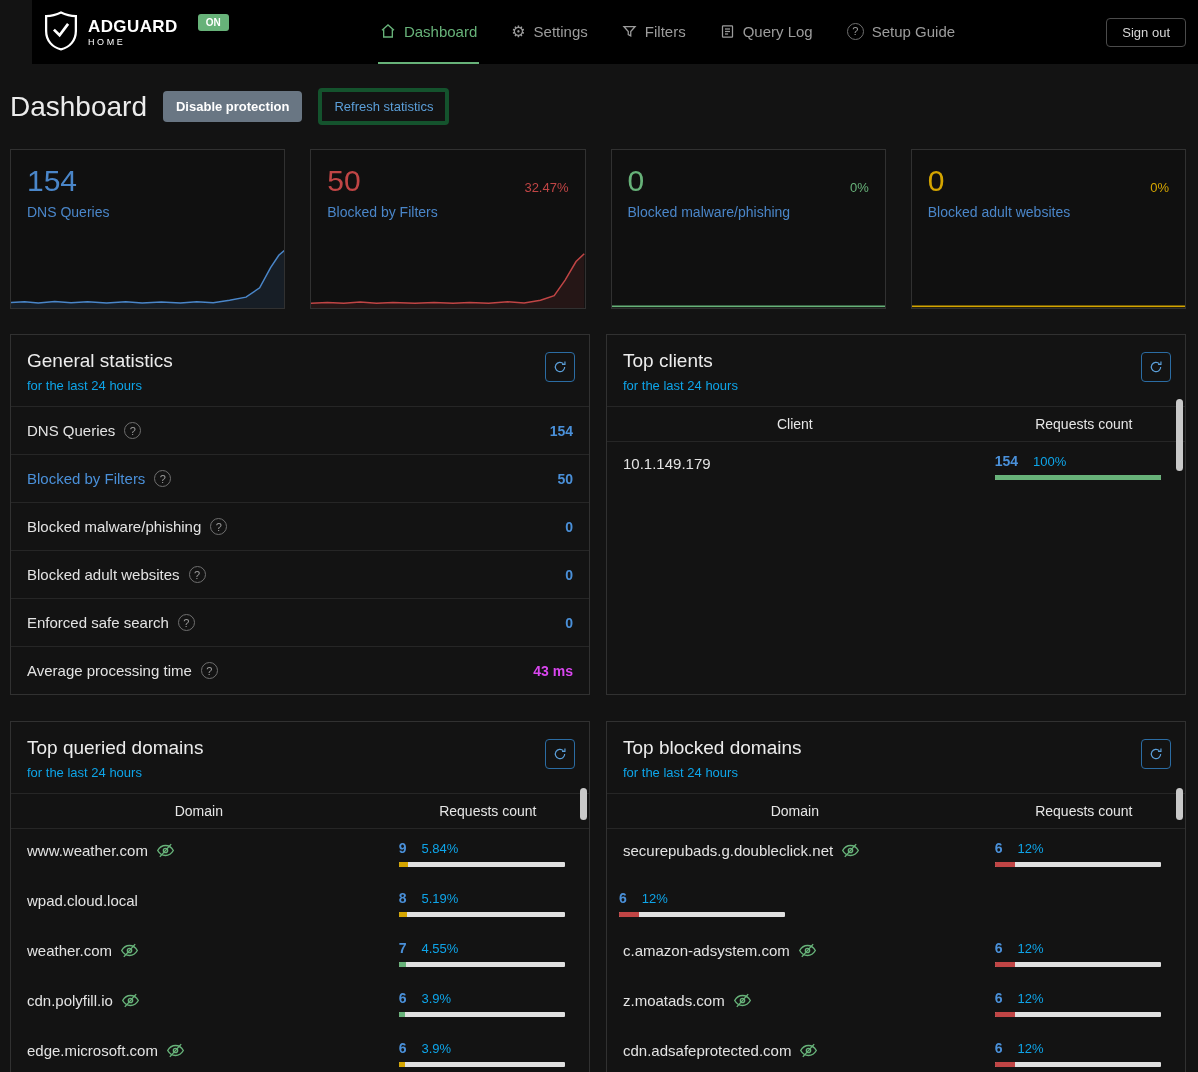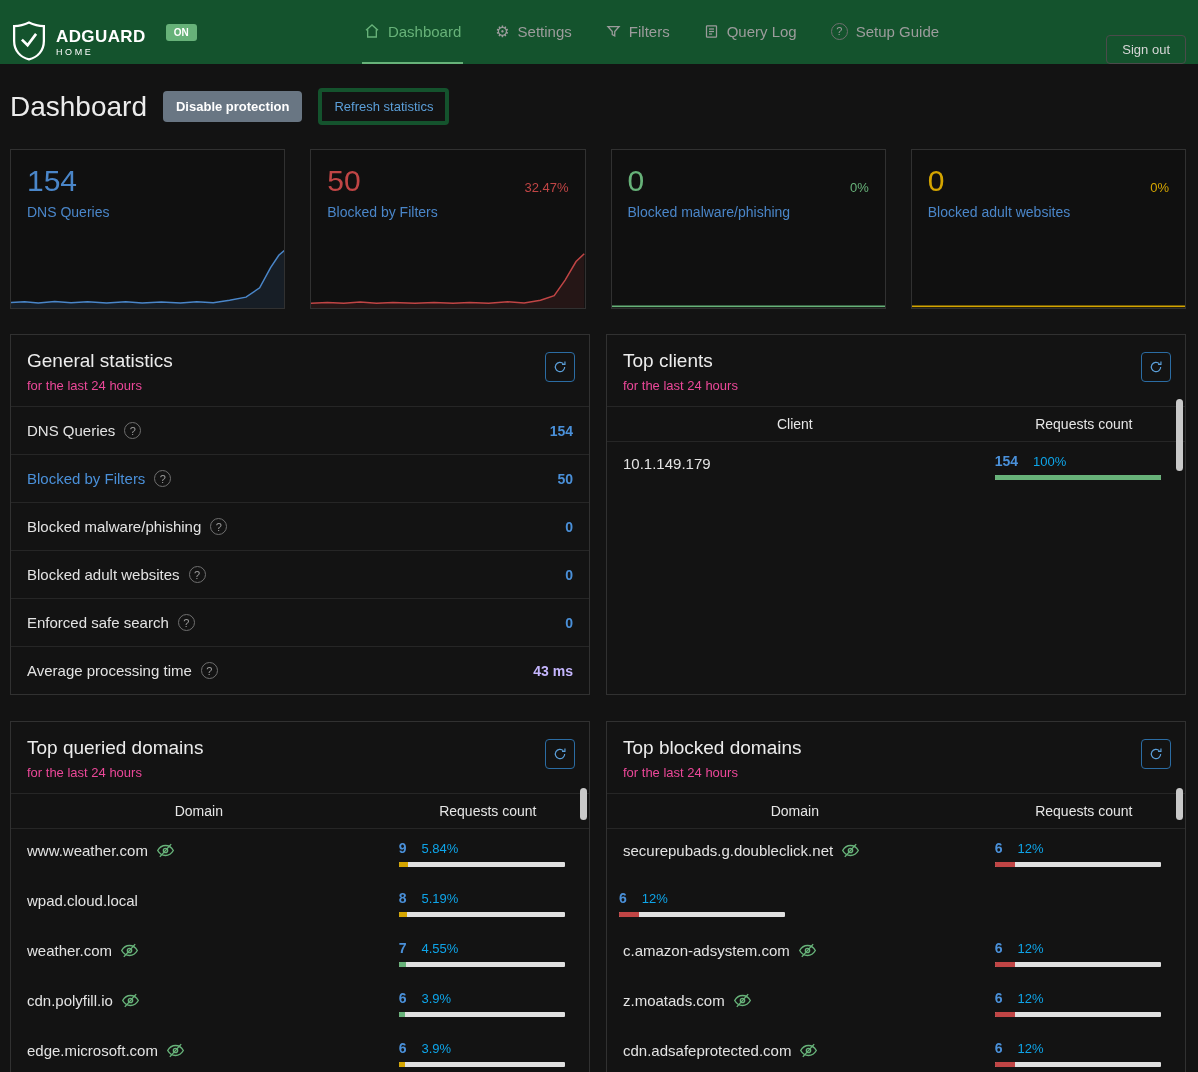--- a/index.html
+++ b/index.html
@@ -3,21 +3,21 @@
 <meta charset="utf-8">
 <style>
   * { box-sizing: border-box; }
   html, body { margin:0; padding:0; background:#131313; }
   body {
     width:1198px; height:1072px; overflow:hidden;
     font-family:"Liberation Sans", sans-serif;
     color:#e3e3e3; font-size:14px;
   }
   
-  .navbar { height:64px; background:#14532d; display:flex; align-items:flex-end; padding:0 12px; }
+  .navbar { height:64px; background:#000000; display:flex; align-items:center; padding:0 12px;margin-left:32px; }
   .brand { display:flex; align-items:center; gap:10px; }
   .brand-text { line-height:1; }
   .brand-name { font-size:17px; font-weight:700; color:#fff; letter-spacing:.4px; }
   .brand-sub { font-size:9px; letter-spacing:2.6px; color:#fff; margin-top:3px; }
   .badge-on { background:#67b279; color:#fff; font-size:10px; font-weight:700;
     padding:3px 8px; border-radius:3px; margin-left:10px; align-self:flex-start; margin-top:3px; }
   nav { display:flex; gap:30px; margin:0 auto; height:64px; }
   .nav-item { display:flex; align-items:center; gap:8px; color:#9c9c9c; font-size:15px;
     border-bottom:2px solid transparent; padding:0 2px; cursor:pointer; }
   .nav-item.active { color:#67b279; border-bottom-color:#67b279; }
@@ -37,21 +37,21 @@
   .card { position:relative; height:160px; border:1px solid #313131; background:#101010; padding:14px 16px; overflow:hidden; }
   .card-value { font-size:30px; line-height:1.15; font-weight:400; }
   .card-label { font-size:14px; color:#4a86c9; margin-top:5px; cursor:pointer; }
   .card-percent { position:absolute; top:30px; right:16px; font-size:13px; }
   .spark { position:absolute; left:0; bottom:0; width:100%; height:62px; display:block; }
   
   .panel-grid { display:grid; grid-template-columns:1fr 1fr; gap:16px; margin-bottom:26px; }
   .panel { border:1px solid #313131; background:#131313; position:relative; }
   .panel-head { padding:15px 16px 13px; position:relative; }
   .panel-title { font-size:19px; font-weight:500; color:#ececec; }
-  .panel-sub { font-size:13px; color:#ec4899; margin-top:6px; }
+  .panel-sub { font-size:13px; color:#0ea5e9; margin-top:6px; }
   .refresh-btn { position:absolute; top:17px; right:14px; width:30px; height:30px;
     display:flex; align-items:center; justify-content:center; background:transparent;
     border:1px solid #2b6ca3; border-radius:4px; color:#5b9fd9; cursor:pointer; }
   
   .gs-row { display:flex; align-items:center; height:48px; padding:0 16px; border-top:1px solid #262626; font-size:15px; }
   .q-icon { width:17px; height:17px; min-width:17px; border:1px solid #6f6f6f; border-radius:50%;
     color:#9a9a9a; font-size:11px; display:inline-flex; align-items:center; justify-content:center;
     margin-left:9px; cursor:pointer; }
   .gs-value { margin-left:auto; font-weight:700; font-size:14px; }
   
@@ -211,21 +211,21 @@
         <span class="gs-value" style="color: rgb(74, 144, 217);">0</span>
       </div>
       <div class="gs-row">
         <span>Enforced safe search</span>
         <span class="q-icon">?</span>
         <span class="gs-value" style="color: rgb(74, 144, 217);">0</span>
       </div>
       <div class="gs-row">
         <span>Average processing time</span>
         <span class="q-icon">?</span>
-        <span class="gs-value" style="color: #c4b5fd;">43 ms</span>
+        <span class="gs-value" style="color: #d946ef;">43 ms</span>
       </div>
     </div>
 
     <div class="panel">
       <div class="panel-head">
         <div class="panel-title">Top clients</div>
         <div class="panel-sub">for the last 24 hours</div>
         <button class="refresh-btn">
           <svg width="14" height="14" viewBox="0 0 24 24" fill="none" stroke="currentColor" stroke-width="2">
               <path d="M20 12a8 8 0 1 1-2.34-5.66"></path>

